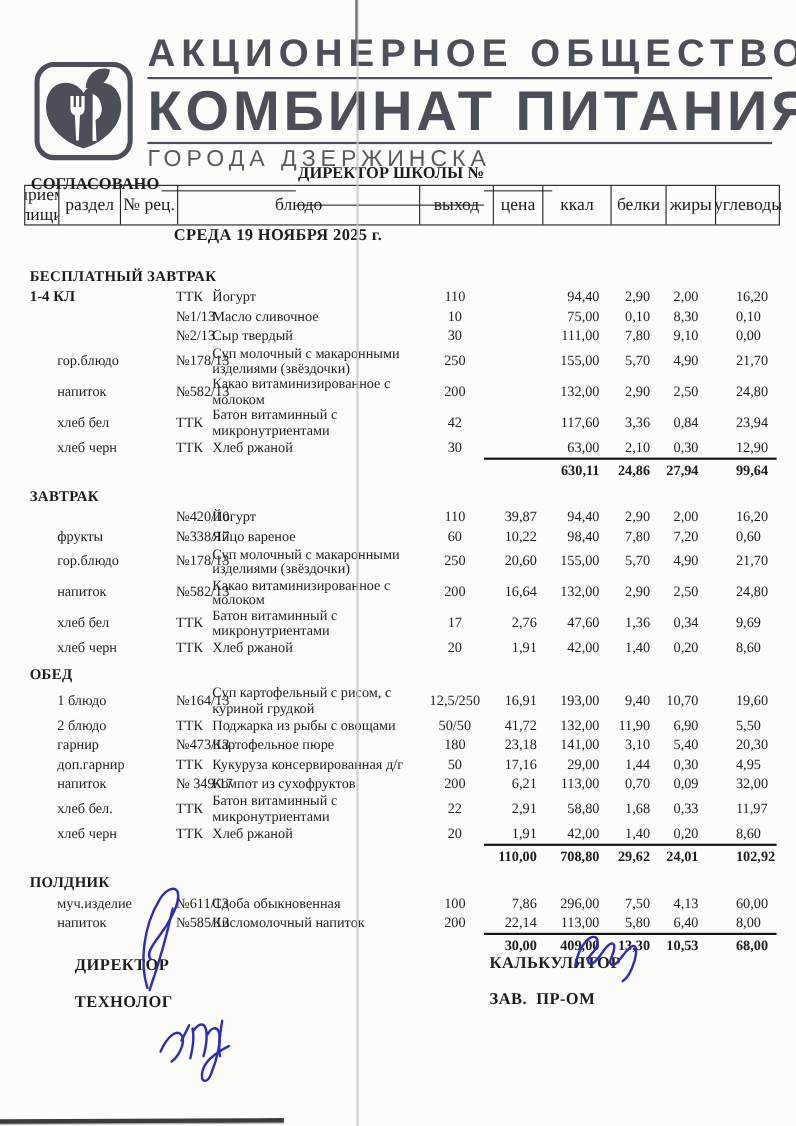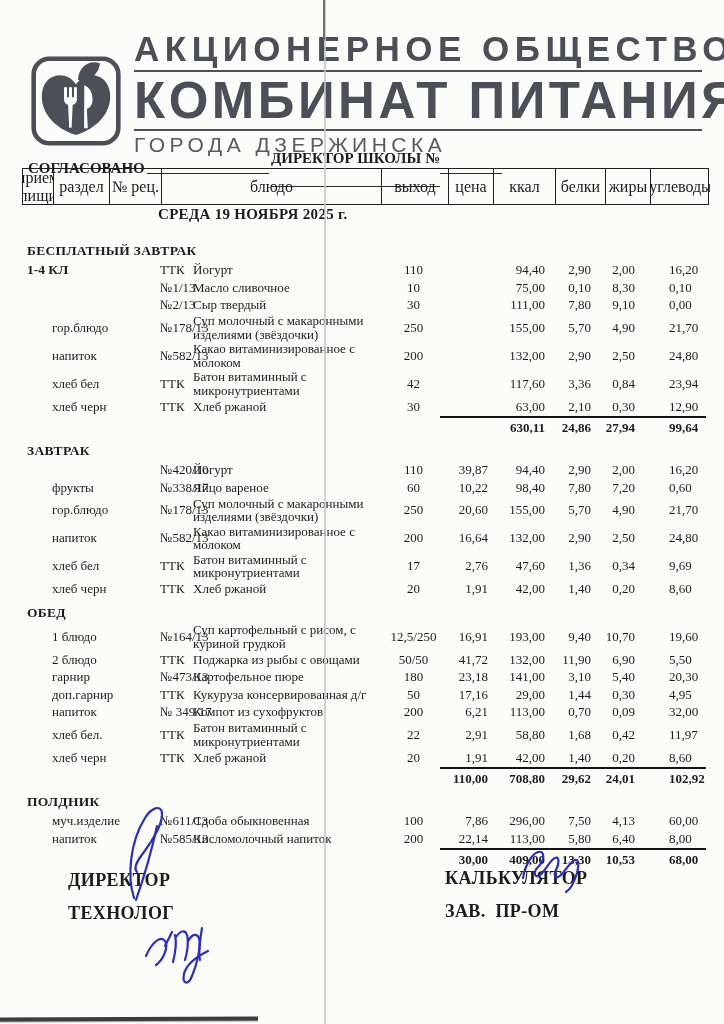--- a/index.html
+++ b/index.html
@@ -62,21 +62,21 @@
   .c-out{text-align:center;}
   .c-price{text-align:right; padding-right:4px;}
   .c-kcal{text-align:right; padding-right:9px;}
   .c-prot{text-align:right; padding-right:13px;}
   .c-fat{text-align:right; padding-right:14px;}
   .c-carb{text-align:right; padding-right:20px;margin-left:20px;}
   .total-row{font-weight:bold; margin-top:1px; padding-top:3px;}
   .total-row .tline{position:absolute; top:0; left:418px; width:266px; height:1.7px; background:#141414;}
 
   
-  .sig-label{position:absolute; font-size:18px; font-weight:bold; letter-spacing:.4px; white-space:pre;}
+  .sig-label{position:absolute; font-size:15px; font-weight:bold; letter-spacing:.4px; white-space:pre;}
   .sig-director{left:68px; top:870px;}
   .sig-technologist{left:68px; top:903px;}
   .sig-calculator{left:445px; top:868px;}
   .sig-prodmgr{left:445px; top:901px;}
   .sigsvg{position:absolute; overflow:visible;}
   .sigsvg path{fill:none; stroke:var(--sig); stroke-width:2.2; stroke-linecap:round;}
   .sig1{left:118px; top:804px; width:80px; height:100px;}
   .sig2{left:142px; top:916px; width:108px; height:72px;}
   .sig3{left:518px; top:836px; width:80px; height:58px;}
 </style>
@@ -367,21 +367,21 @@
         </div>
         <div class="trow">
           <div class="c-meal"></div>
           <div class="c-razdel">хлеб бел.</div>
           <div class="c-rec">ТТК</div>
           <div class="c-dish">Батон витаминный с микронутриентами</div>
           <div class="c-out">22</div>
           <div class="c-price">2,91</div>
           <div class="c-kcal">58,80</div>
           <div class="c-prot">1,68</div>
-          <div class="c-fat">0,42</div>
+          <div class="c-fat">0,33</div>
           <div class="c-carb">11,97</div>
         </div>
         <div class="trow">
           <div class="c-meal"></div>
           <div class="c-razdel">хлеб черн</div>
           <div class="c-rec">ТТК</div>
           <div class="c-dish">Хлеб ржаной</div>
           <div class="c-out">20</div>
           <div class="c-price">1,91</div>
           <div class="c-kcal">42,00</div>

